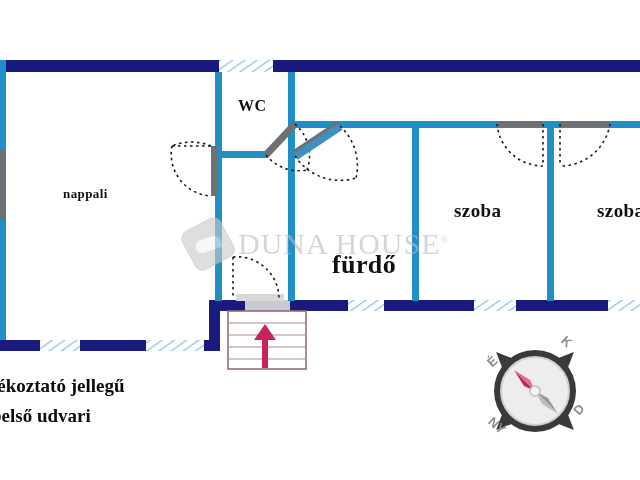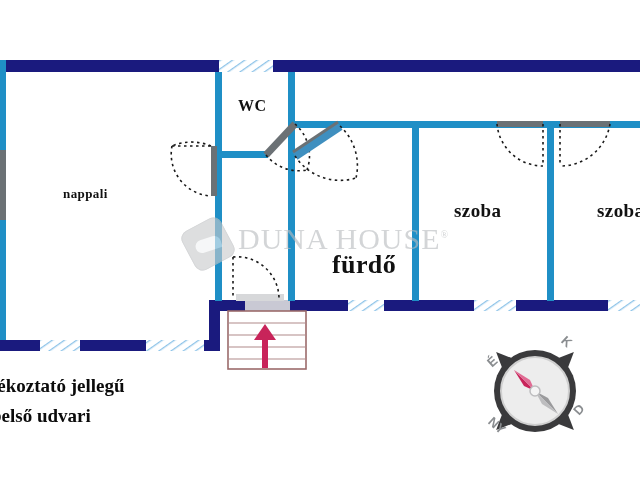--- a/index.html
+++ b/index.html
@@ -28,21 +28,21 @@
   .disclaimer{
     position:absolute;left:-9px;top:371px;
     font-family:"Liberation Serif", serif;
     font-weight:700;font-size:19px;color:#0b0b0b;
     line-height:30px;white-space:nowrap;
   }
 
   
   .wm{
     position:absolute;left:186px;top:222px;
-    display:flex;gap:8px;
+    display:flex;align-items:center;gap:8px;
     opacity:.62;pointer-events:none;
   }
   .wm-mark{
     width:44px;height:44px;border-radius:9px;
     background:#c9cbcd;transform:rotate(-28deg);
     display:flex;align-items:center;justify-content:center;
     box-shadow:inset 0 0 0 1px #bdbfc1;
   }
   .wm-mark i{
     display:block;width:26px;height:13px;border-radius:13px 13px 2px 13px;

